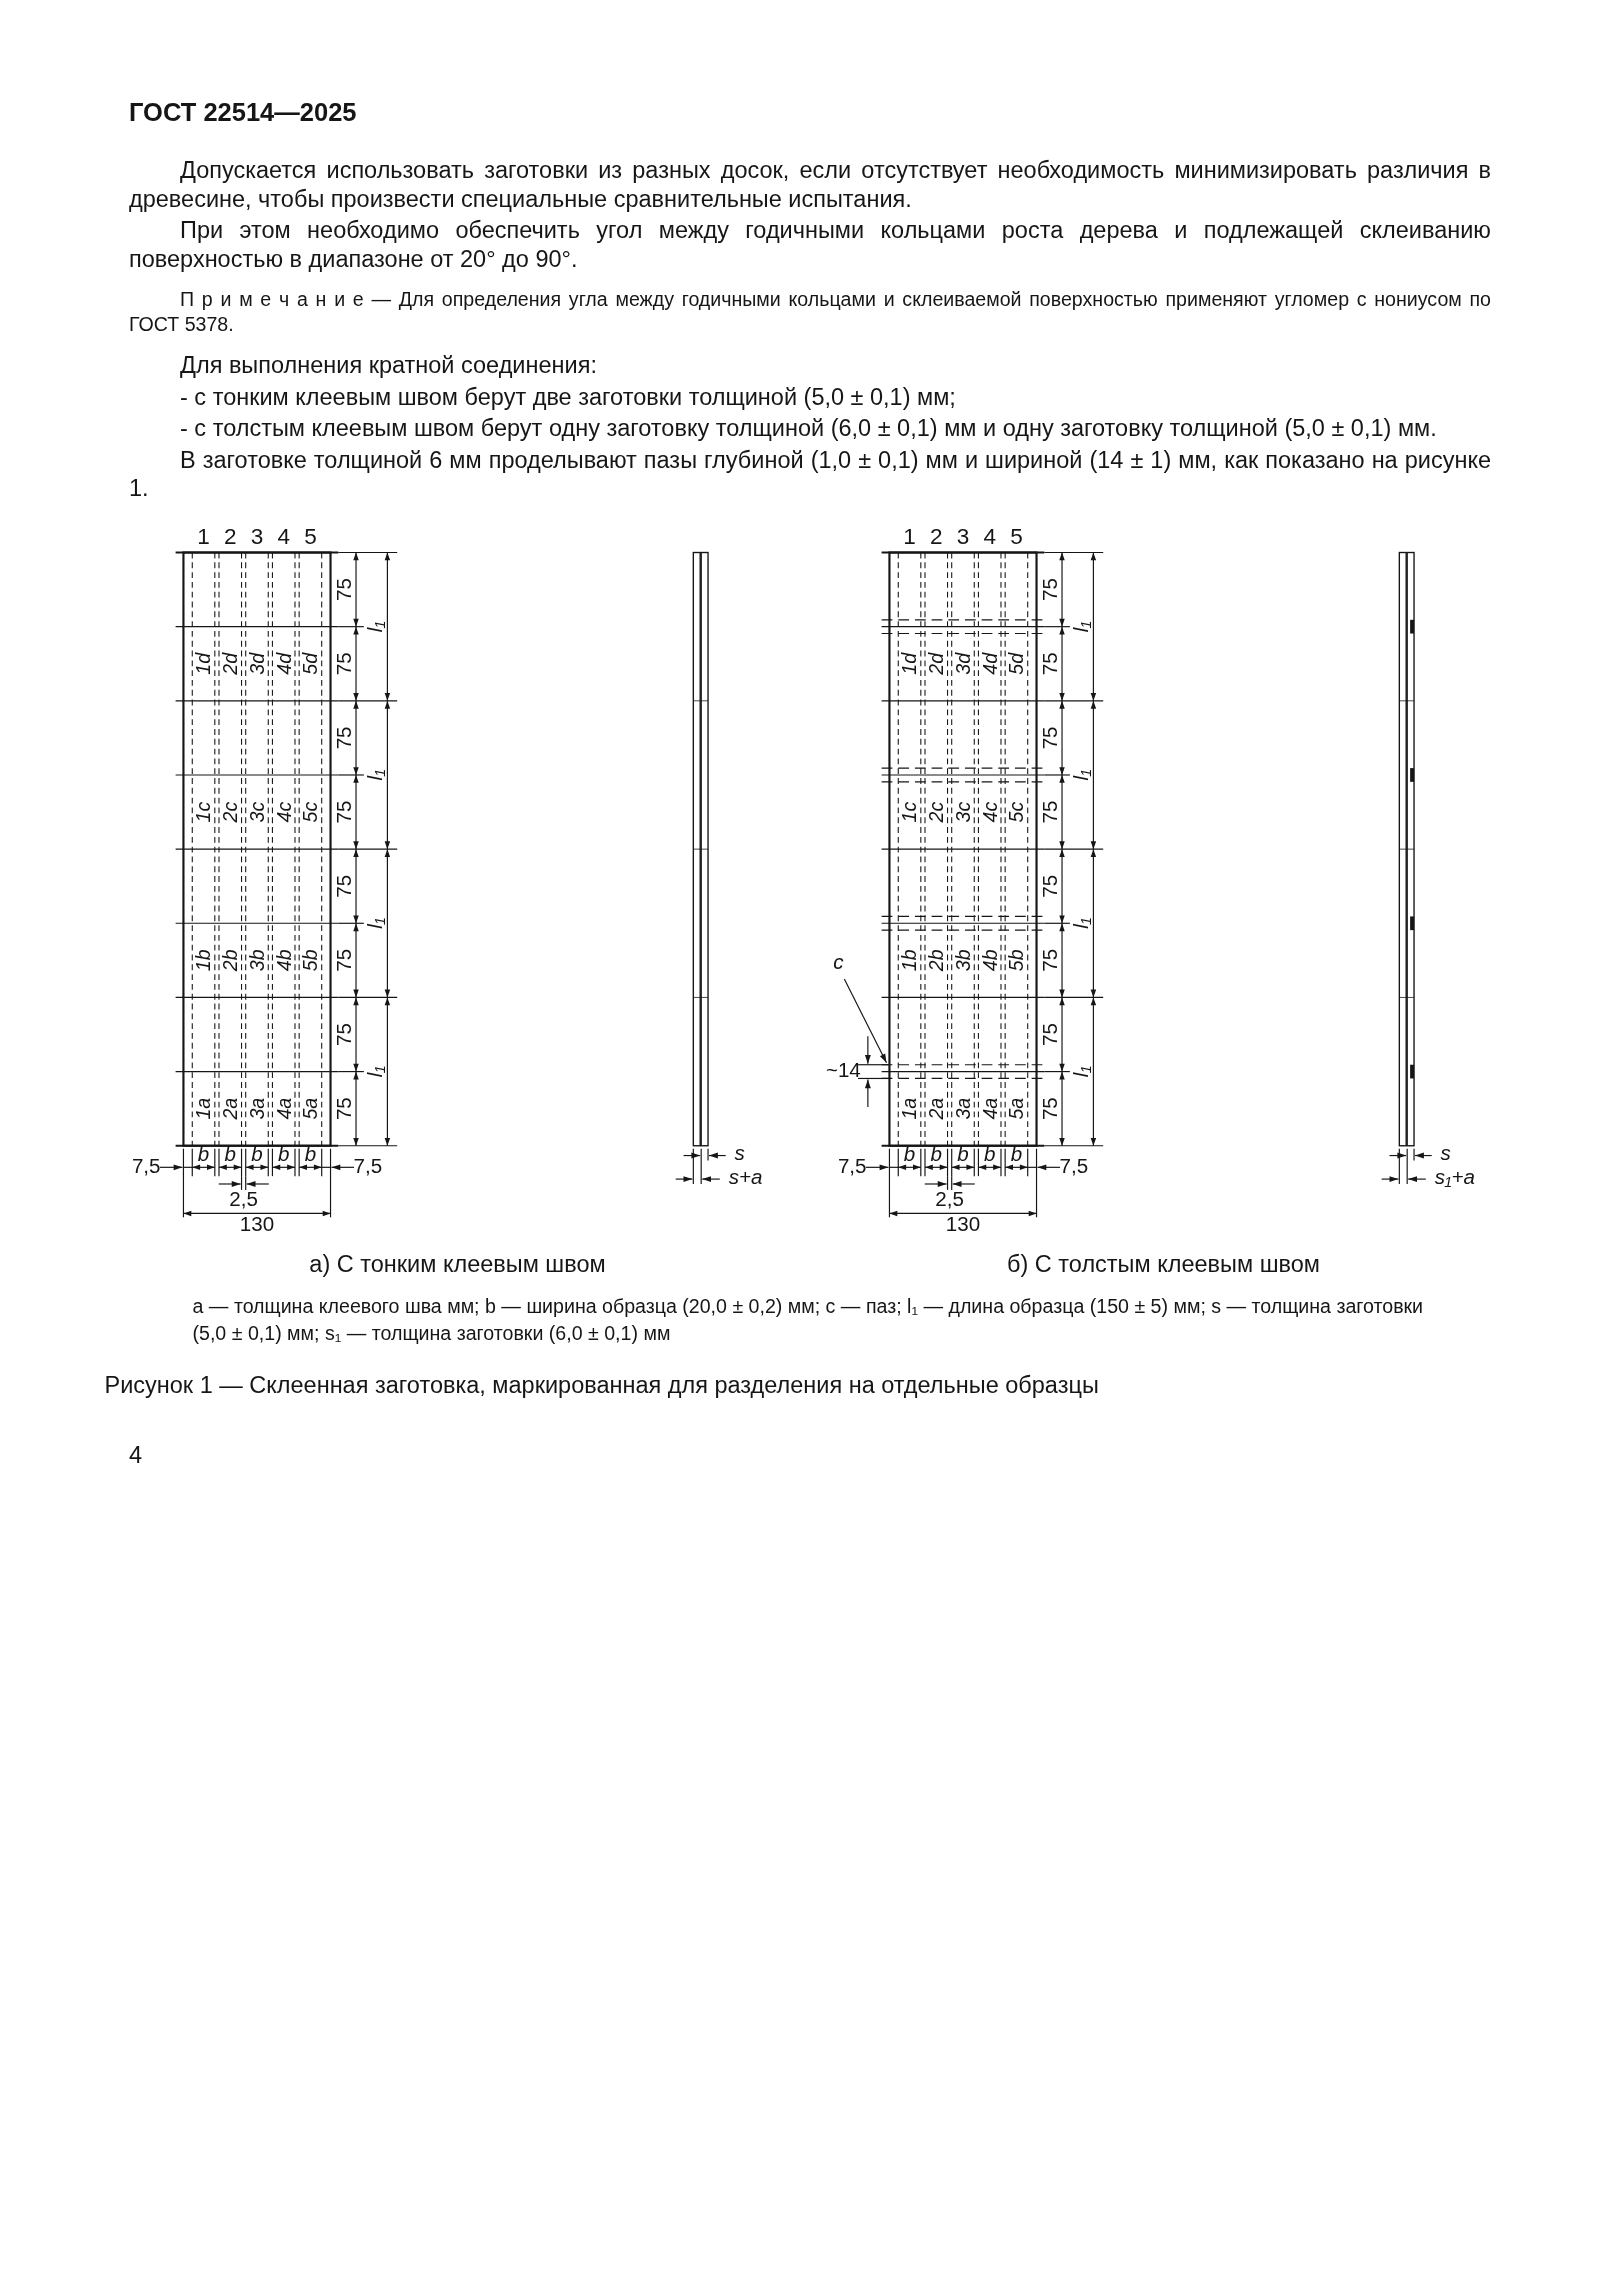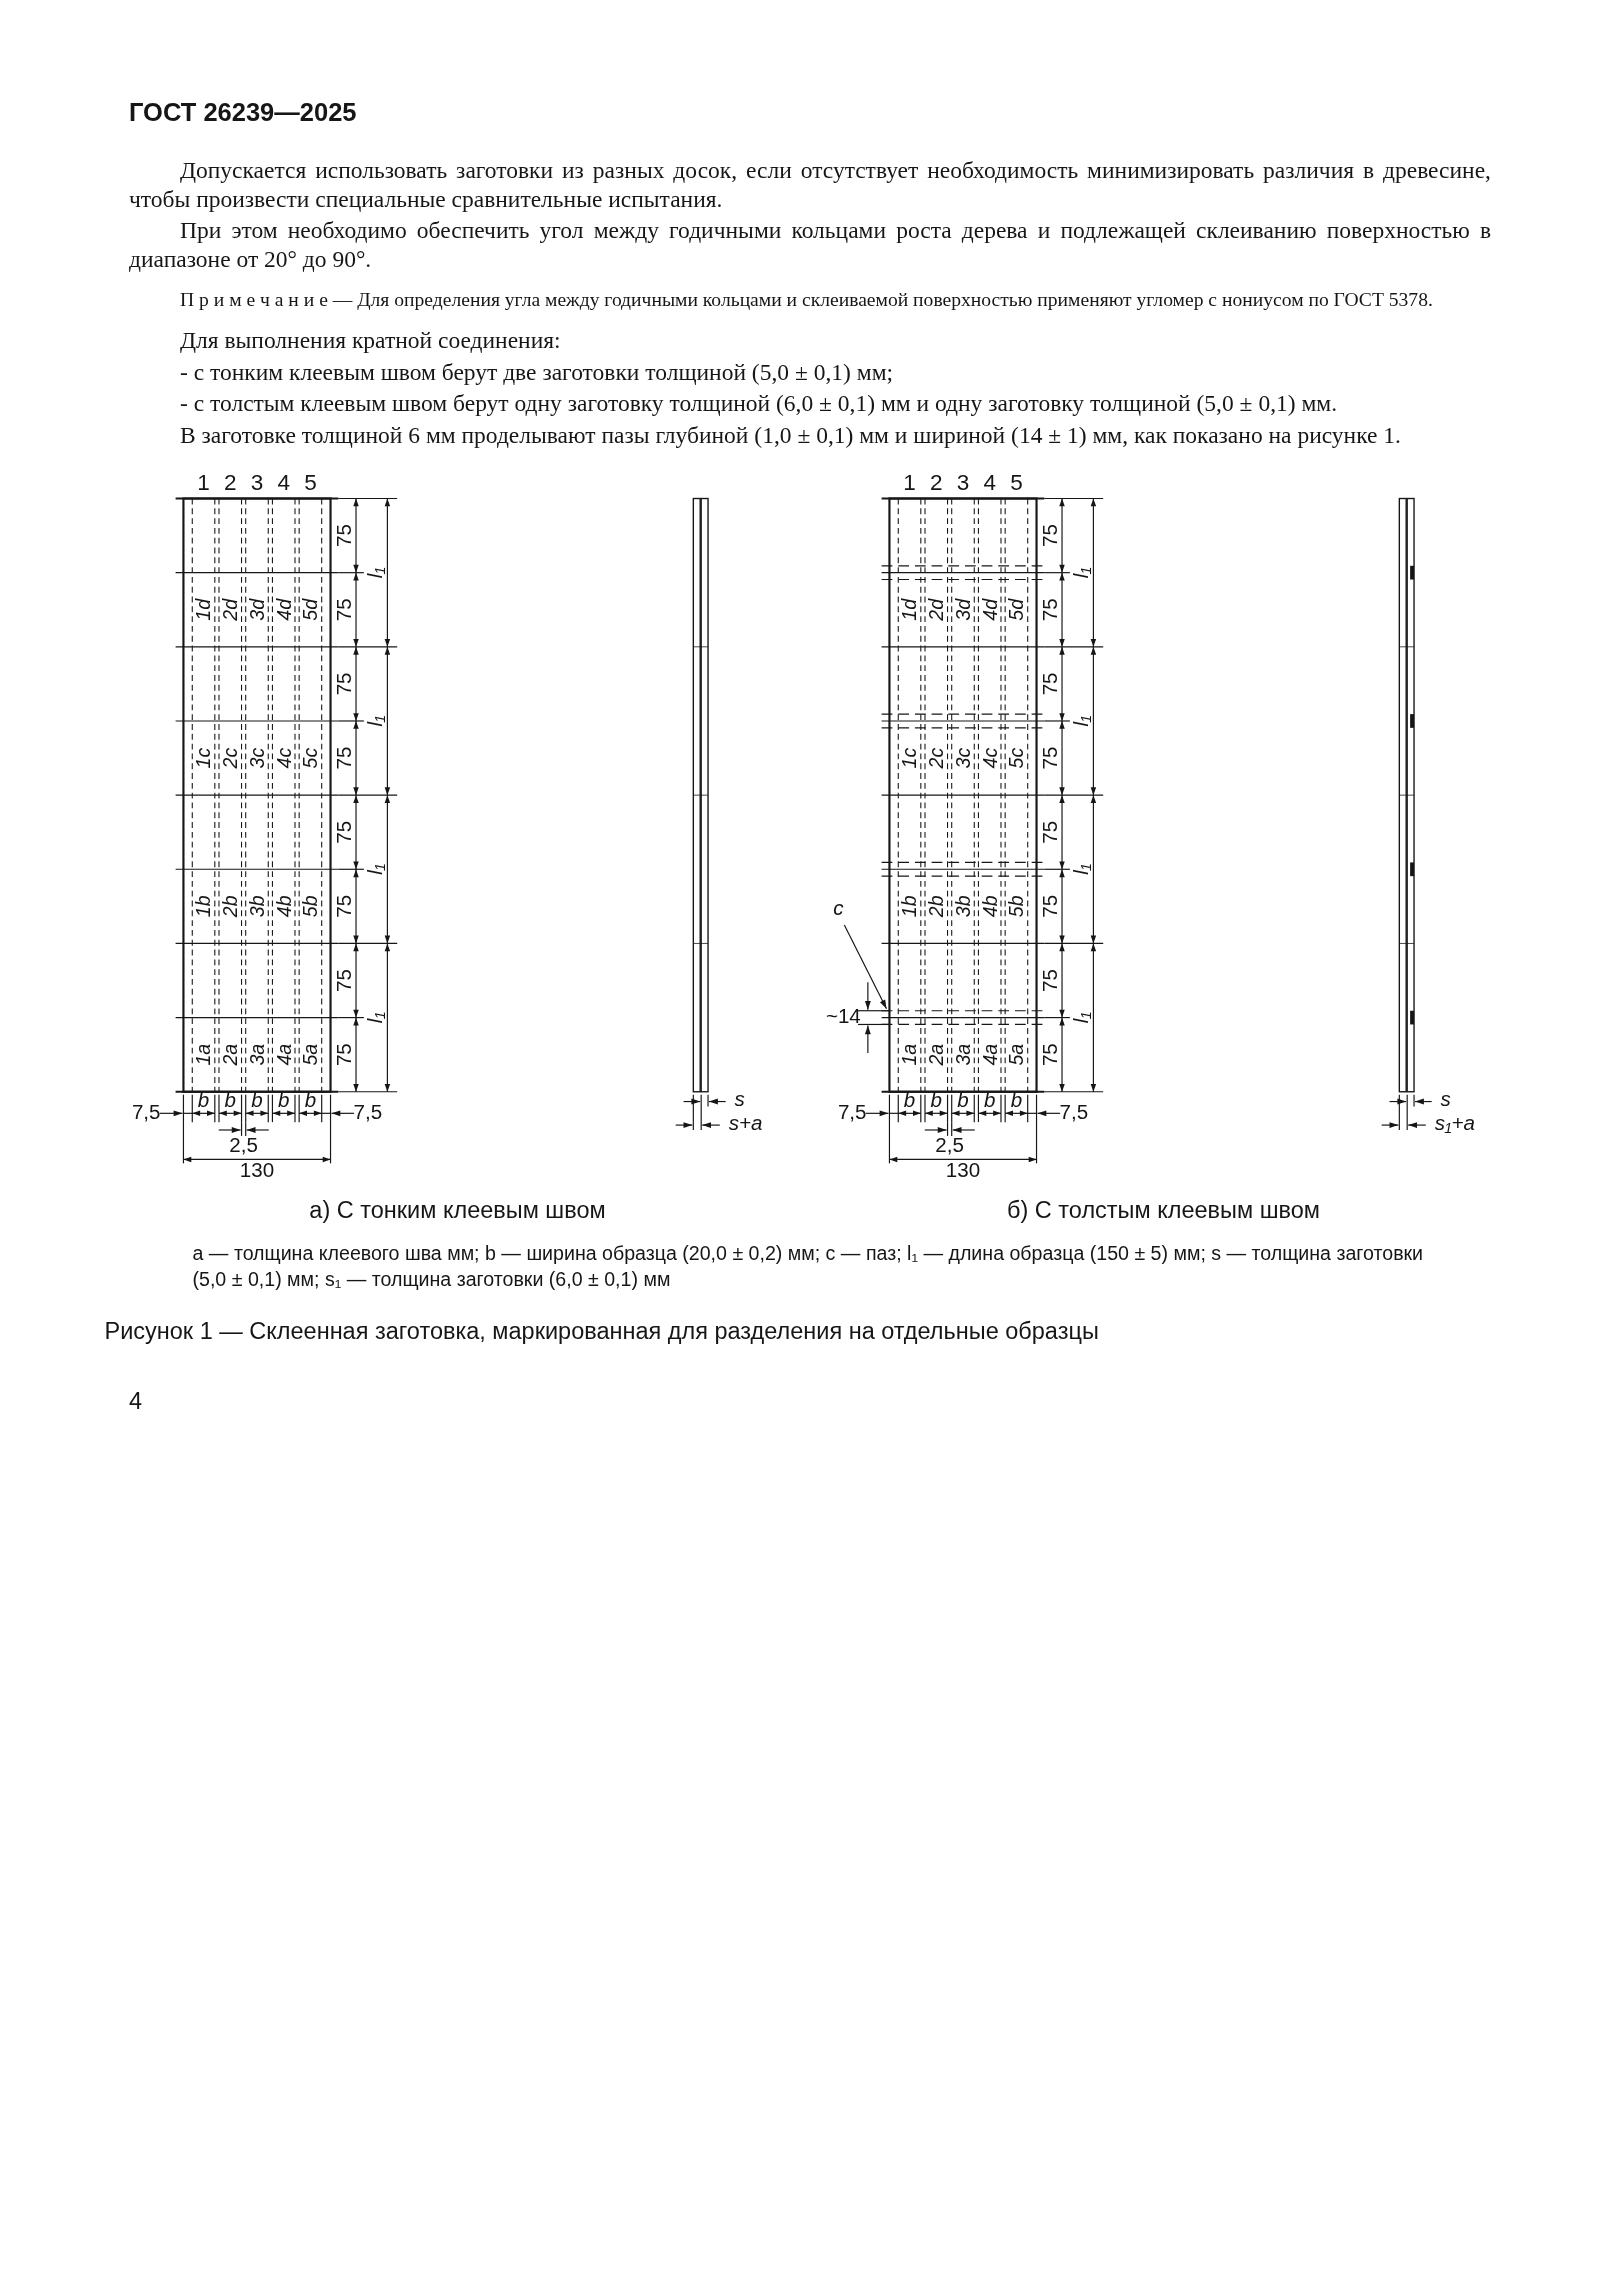--- a/index.html
+++ b/index.html
@@ -3,21 +3,21 @@
 <meta charset="utf-8">
 <style>
   html, body { margin:0; padding:0; background:#d9d9d9; }
   .page {
     position:relative; width:1621px; height:2293px; margin:0 auto;
     background:#ffffff; overflow:hidden;
     font-family:"Liberation Sans","DejaVu Sans",sans-serif; color:#161616;
   }
   .content { position:absolute; left:129px; top:98px; width:1362px; }
   .doc-header { font-weight:bold; font-size:25.5px; margin:0 0 29px 0; }
-  .para { font-size:23.5px; line-height:1.22; text-align:justify; margin:0 0 2.9px 0; text-indent:51px;font-family:Liberation Serif, serif; }
+  .para { font-size:23.5px; line-height:1.22; text-align:justify; margin:0 0 2.9px 0; text-indent:51px; }
   .note { font-size:19.6px; line-height:1.28; margin:13.7px 0 13.7px 0; }
 
   .figure { width:1411px; margin:19.6px 0 0 -24.5px; }
   .diagrams { display:flex; }
   .diagram { width:706px; }
   .diagram svg { display:block; }
   .subcaption { width:706px; text-align:center; font-size:23.5px; margin-top:12px; }
   .legend { width:1235px; margin:15.7px auto 0; font-size:19.6px; line-height:1.35; }
   .figtitle { width:1411px; text-align:left; font-size:23.5px; margin-top:25.5px; }
   .pagenum { font-size:23.5px; margin-top:43px; }
@@ -36,21 +36,21 @@
   .dt  { font-size:21px; }
   .dti { font-size:21px; font-style:italic; }
   .num { font-size:23px; }
   .lab { font-size:20px; font-style:italic; }
 </style>
 </head>
 <body>
 
 <div class="page">
   <main class="content">
-    <div class="doc-header">ГОСТ 26239—2025</div>
+    <div class="doc-header">ГОСТ 22514—2025</div>
 
     <p class="para">Допускается использовать заготовки из разных досок, если отсутствует необходимость минимизировать различия в древесине, чтобы произвести специальные сравнительные испытания.</p>
     <p class="para">При этом необходимо обеспечить угол между годичными кольцами роста дерева и подлежащей склеиванию поверхностью в диапазоне от 20° до 90°.</p>
     <p class="para note">П р и м е ч а н и е — Для определения угла между годичными кольцами и склеиваемой поверхностью применяют угломер с нониусом по ГОСТ 5378.</p>
     <p class="para">Для выполнения кратной соединения:</p>
     <p class="para">- с тонким клеевым швом берут две заготовки толщиной (5,0 ± 0,1) мм;</p>
     <p class="para">- с толстым клеевым швом берут одну заготовку толщиной (6,0 ± 0,1) мм и одну заготовку толщиной (5,0 ± 0,1) мм.</p>
     <p class="para">В заготовке толщиной 6 мм проделывают пазы глубиной (1,0 ± 0,1) мм и шириной (14 ± 1) мм, как показано на рисунке 1.</p>
 
     <figure class="figure">

